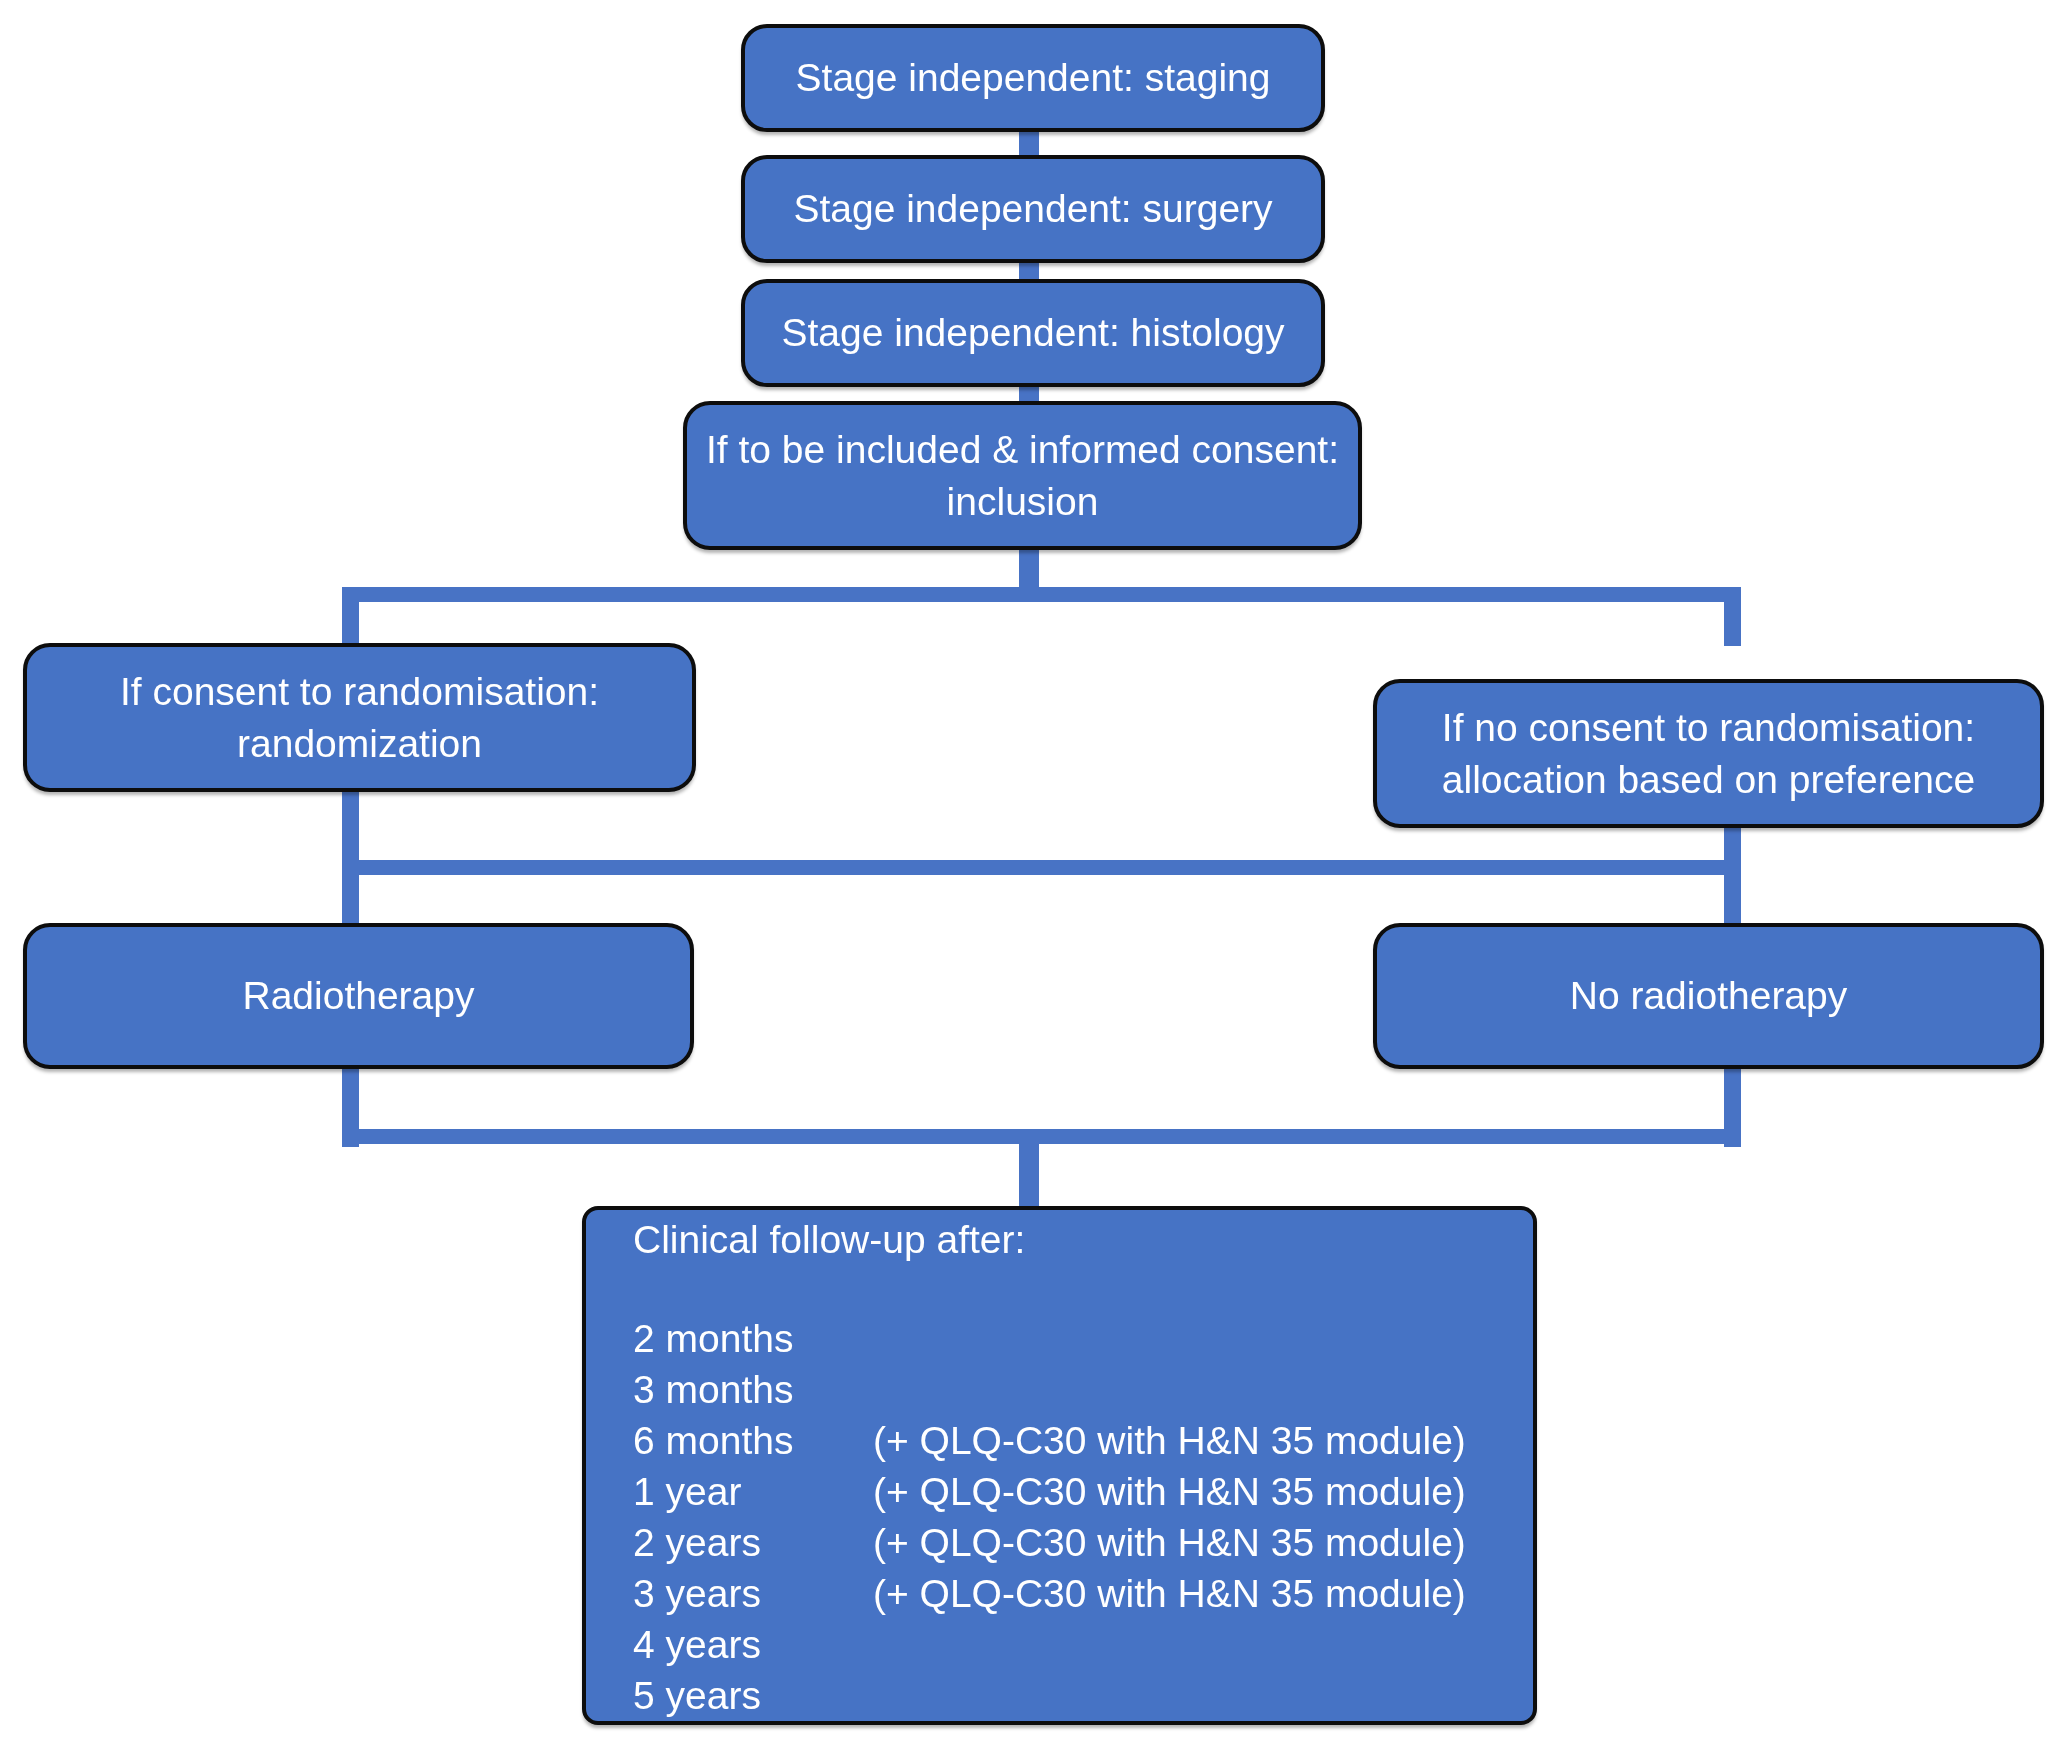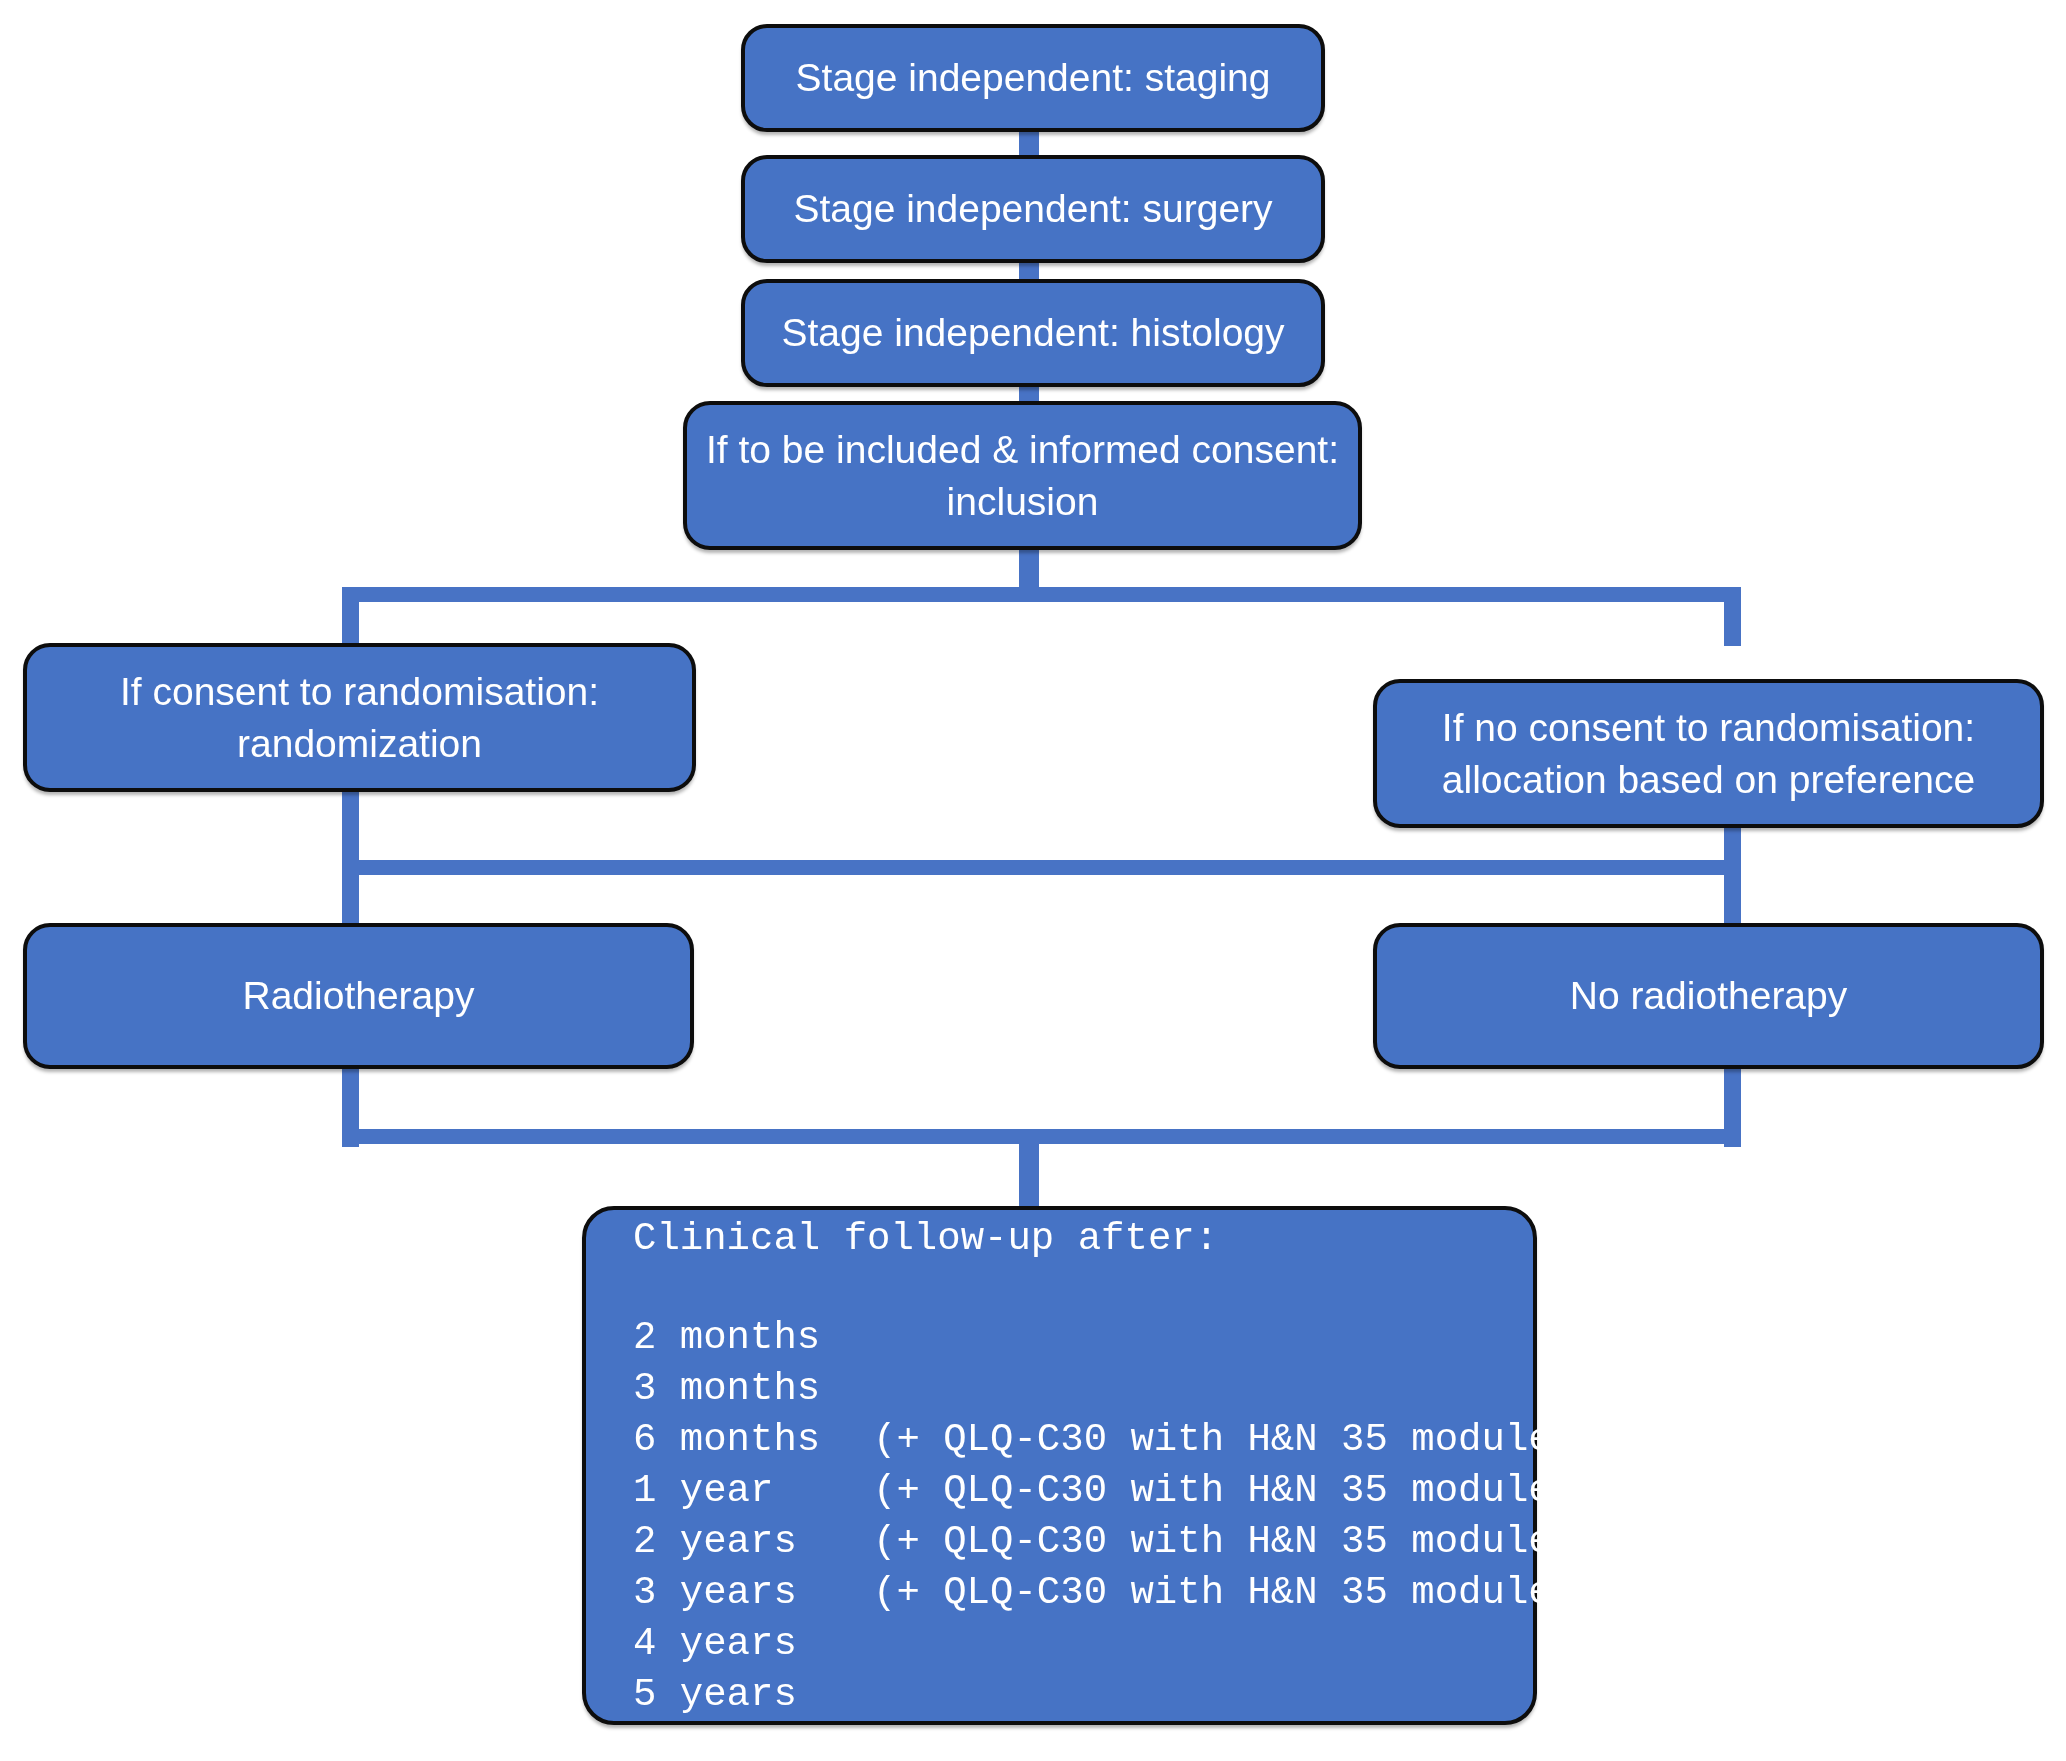--- a/index.html
+++ b/index.html
@@ -35,27 +35,26 @@
     align-items: center;
     justify-content: center;
     text-align: center;
     font-size: 39px;
     line-height: 52px;
     box-shadow: 0 3.6px 3.6px -1.4px rgba(0,0,0,0.30);
   }
   .node.small { border-radius: 26px; }
   .node.mid   { border-radius: 27px; }
   .node.big   {
-    border-radius: 32px;
+    border-radius: 16px;
     align-items: flex-start;
     justify-content: space-between;
     text-align: left;
     padding: 4.3px 14.4px 0 47px;
     line-height: 51px;
-    font-family: Liberation Mono, monospace;
   }
   .node .line { display: block; }
   
   #n-staging        { left: 741px; top:   24.4px; width: 584px; height: 108px; }
   #n-surgery        { left: 741px; top:  155px; width: 584px; height: 108px; }
   #n-histology      { left: 741px; top:  279px; width: 584px; height: 108px; text-align: right; }
   #n-inclusion      { left:  683px; top:  401px; width: 679px; height: 149px; }
   #n-randomisation  { left:   23px; top:  643px; width: 673px; height: 149px; align-items: center; }
   #n-preference     { left: 1373px; top:  643px; width: 671px; height: 149px; margin-top: 36px; }
   #n-radiotherapy   { left:   23px; top: 923px; width: 671px; height: 146px; text-align: center; }

